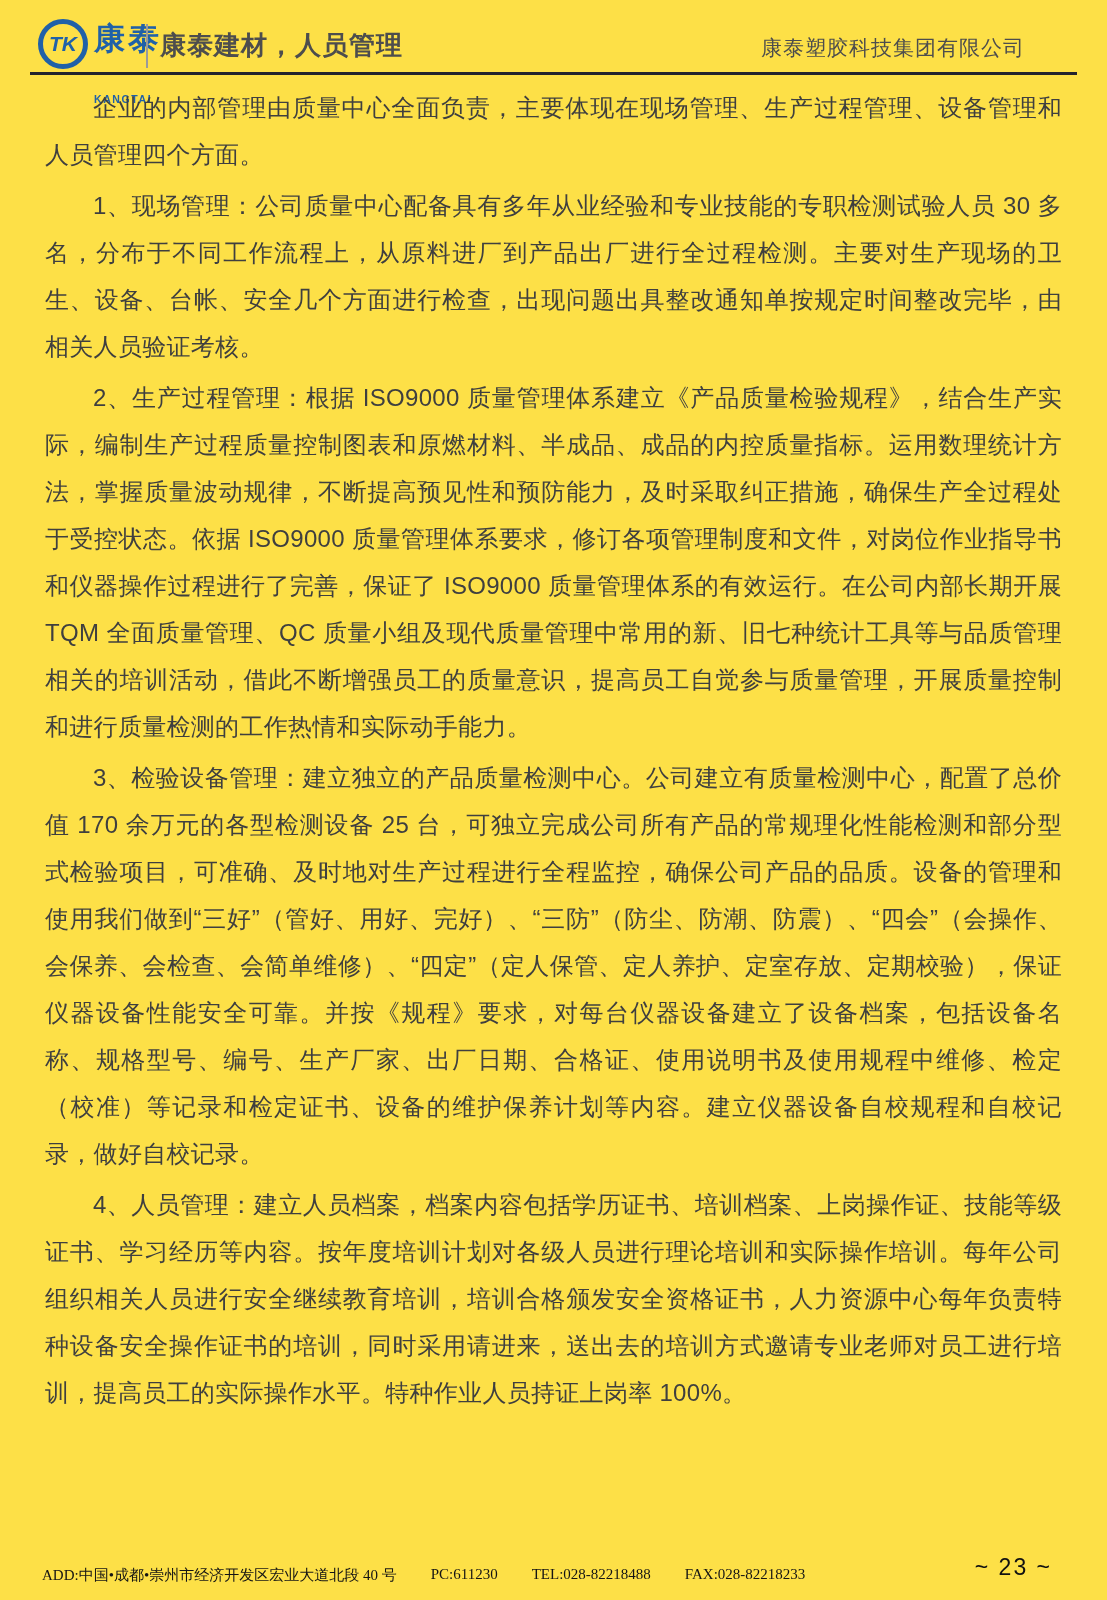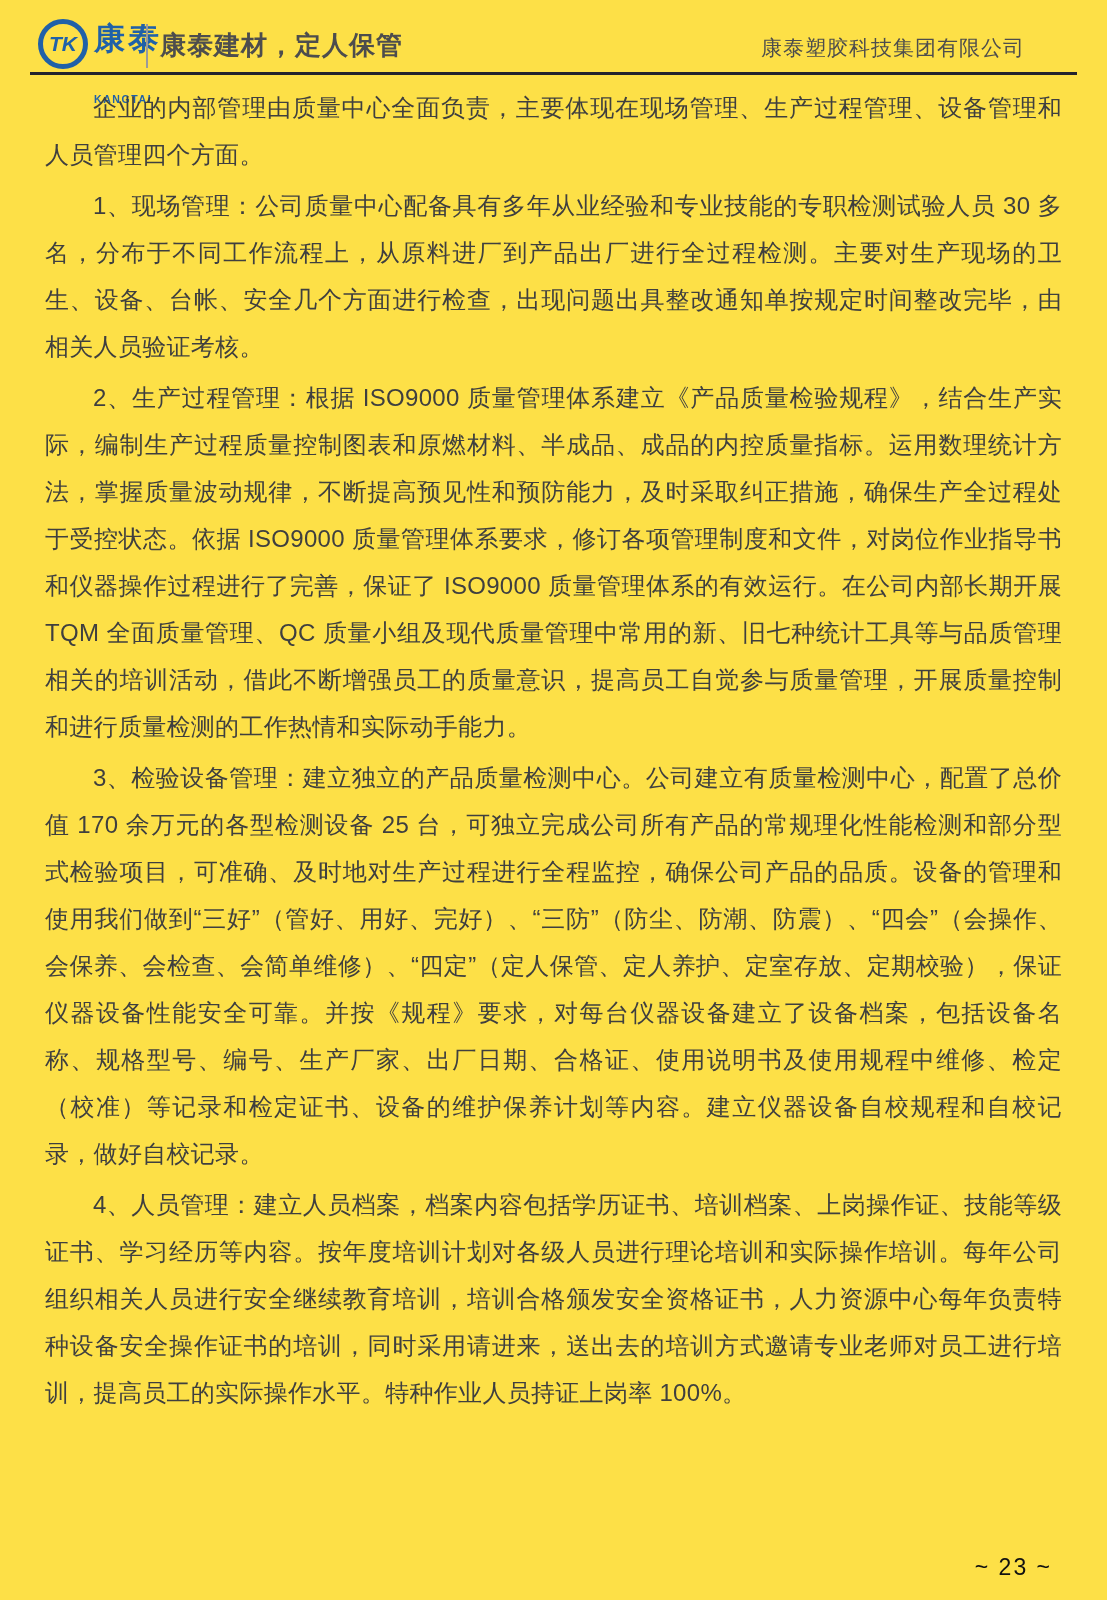--- a/index.html
+++ b/index.html
@@ -72,31 +72,37 @@
 
 <div class="page">
 
   <div class="header">
     <div class="logo-circle">TK</div>
     <div class="brand-block">
       <div class="brand-cn">康泰</div>
       <div class="brand-en">KANGTAI</div>
     </div>
     <div class="header-divider"></div>
-    <div class="tagline">康泰建材，定人保管</div>
+    <div class="tagline">康泰建材，人员管理</div>
     <div class="company">康泰塑胶科技集团有限公司</div>
   </div>
 
   <div class="rule"></div>
 
   <div class="main">
     <div>
         <p class="para">企业的内部管理由质量中心全面负责，主要体现在现场管理、生产过程管理、设备管理和人员管理四个方面。</p>
         <p class="para">1、现场管理：公司质量中心配备具有多年从业经验和专业技能的专职检测试验人员 30 多名，分布于不同工作流程上，从原料进厂到产品出厂进行全过程检测。主要对生产现场的卫生、设备、台帐、安全几个方面进行检查，出现问题出具整改通知单按规定时间整改完毕，由相关人员验证考核。</p>
         <p class="para">2、生产过程管理：根据 ISO9000 质量管理体系建立《产品质量检验规程》，结合生产实际，编制生产过程质量控制图表和原燃材料、半成品、成品的内控质量指标。运用数理统计方法，掌握质量波动规律，不断提高预见性和预防能力，及时采取纠正措施，确保生产全过程处于受控状态。依据 ISO9000 质量管理体系要求，修订各项管理制度和文件，对岗位作业指导书和仪器操作过程进行了完善，保证了 ISO9000 质量管理体系的有效运行。在公司内部长期开展 TQM 全面质量管理、QC 质量小组及现代质量管理中常用的新、旧七种统计工具等与品质管理相关的培训活动，借此不断增强员工的质量意识，提高员工自觉参与质量管理，开展质量控制和进行质量检测的工作热情和实际动手能力。</p>
         <p class="para">3、检验设备管理：建立独立的产品质量检测中心。公司建立有质量检测中心，配置了总价值 170 余万元的各型检测设备 25 台，可独立完成公司所有产品的常规理化性能检测和部分型式检验项目，可准确、及时地对生产过程进行全程监控，确保公司产品的品质。设备的管理和使用我们做到“三好”（管好、用好、完好）、“三防”（防尘、防潮、防震）、“四会”（会操作、会保养、会检查、会简单维修）、“四定”（定人保管、定人养护、定室存放、定期校验），保证仪器设备性能安全可靠。并按《规程》要求，对每台仪器设备建立了设备档案，包括设备名称、规格型号、编号、生产厂家、出厂日期、合格证、使用说明书及使用规程中维修、检定（校准）等记录和检定证书、设备的维护保养计划等内容。建立仪器设备自校规程和自校记录，做好自校记录。</p>
         <p class="para">4、人员管理：建立人员档案，档案内容包括学历证书、培训档案、上岗操作证、技能等级证书、学习经历等内容。按年度培训计划对各级人员进行理论培训和实际操作培训。每年公司组织相关人员进行安全继续教育培训，培训合格颁发安全资格证书，人力资源中心每年负责特种设备安全操作证书的培训，同时采用请进来，送出去的培训方式邀请专业老师对员工进行培训，提高员工的实际操作水平。特种作业人员持证上岗率 100%。</p>
       </div>
   </div>
 
+  <div class="footer-left">
+    <span>ADD:中国•成都•崇州市经济开发区宏业大道北段 40 号</span>
+    <span>PC:611230</span>
+    <span>TEL:028-82218488</span>
+    <span>FAX:028-82218233</span>
+  </div>
   <div class="page-num">~ 23 ~</div>
 
 </div>
 
 </body></html>

